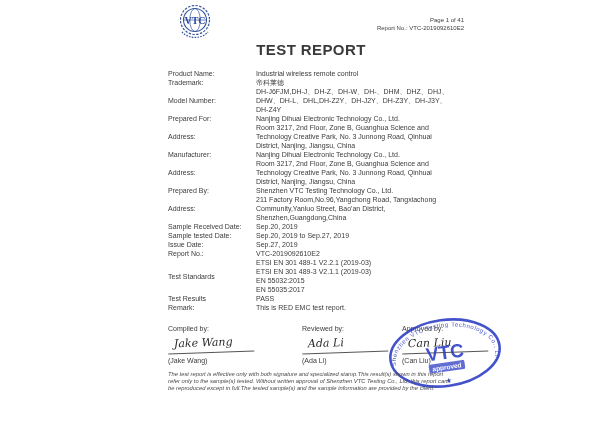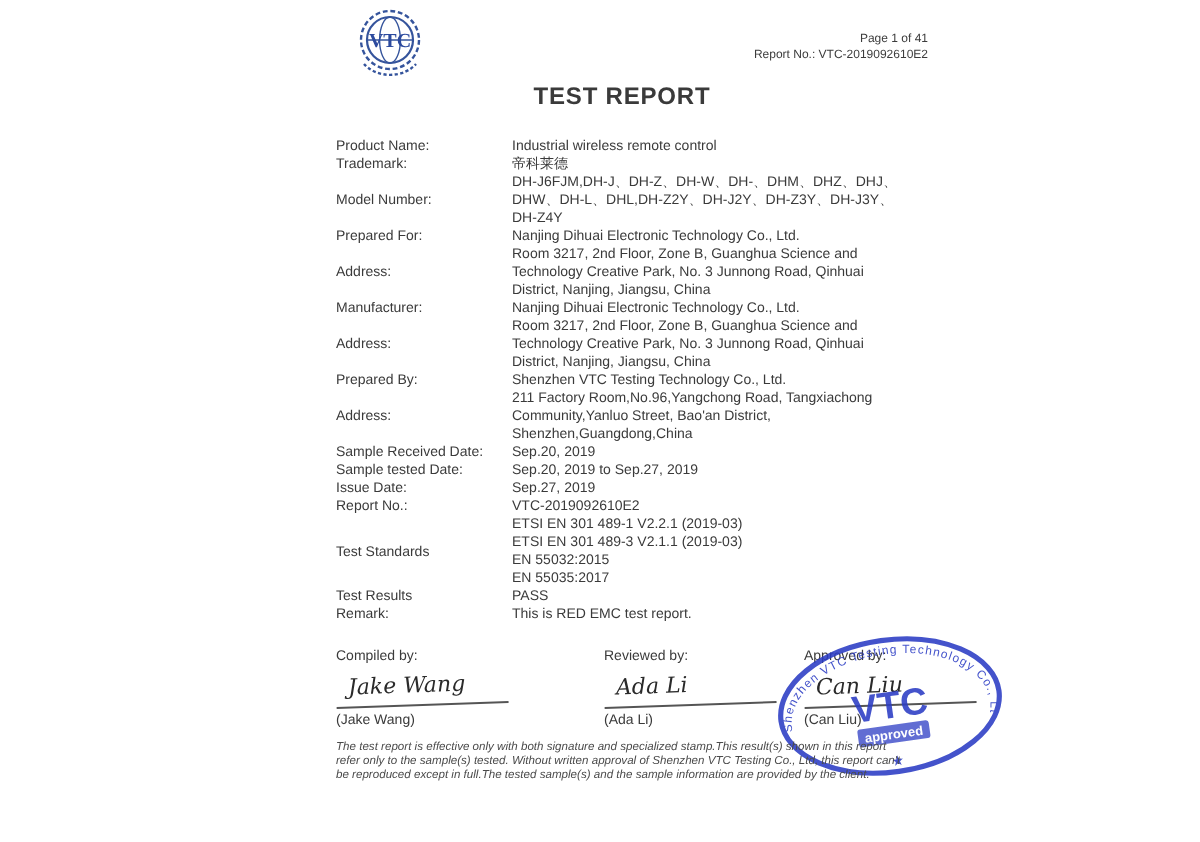--- a/index.html
+++ b/index.html
@@ -9,21 +9,21 @@
     font-family:"Liberation Sans", sans-serif;
     -webkit-font-smoothing:antialiased;
   }
   .logo{position:absolute;left:174px;top:2px;width:42px;height:40px;}
   .page-info{
     position:absolute;top:17px;right:136px;text-align:right;
     font-size:6px;line-height:7.5px;color:#3c3c3c;
   }
   .title{
     position:absolute;top:41px;left:146px;width:330px;text-align:center;
-    font-size:12px;font-weight:bold;letter-spacing:.4px;color:#3a3a3a;
+    font-size:15px;font-weight:bold;letter-spacing:.4px;color:#3a3a3a;
   }
   .fields{position:absolute;left:168px;top:69px;width:302px;}
   .field-row{display:flex;align-items:center;}
   .field-label{width:88px;flex:none;font-size:7px;line-height:9px;color:#3a3a3a;}
   .field-value{flex:1;font-size:7px;line-height:9px;white-space:pre-line;color:#3a3a3a;}
   .sig-block{position:absolute;left:168px;top:324px;width:318px;display:flex;}
   .sig-col{display:flex;flex-direction:column;}
   .sig-col.c0{width:134px;}
   .sig-col.c1{width:100px;}
   .sig-col.c2{width:84px;}

